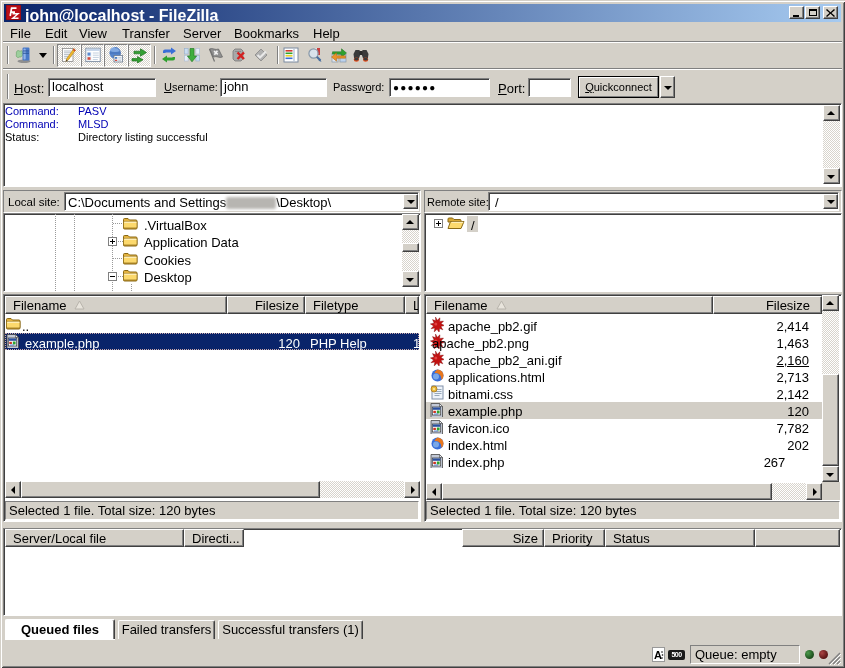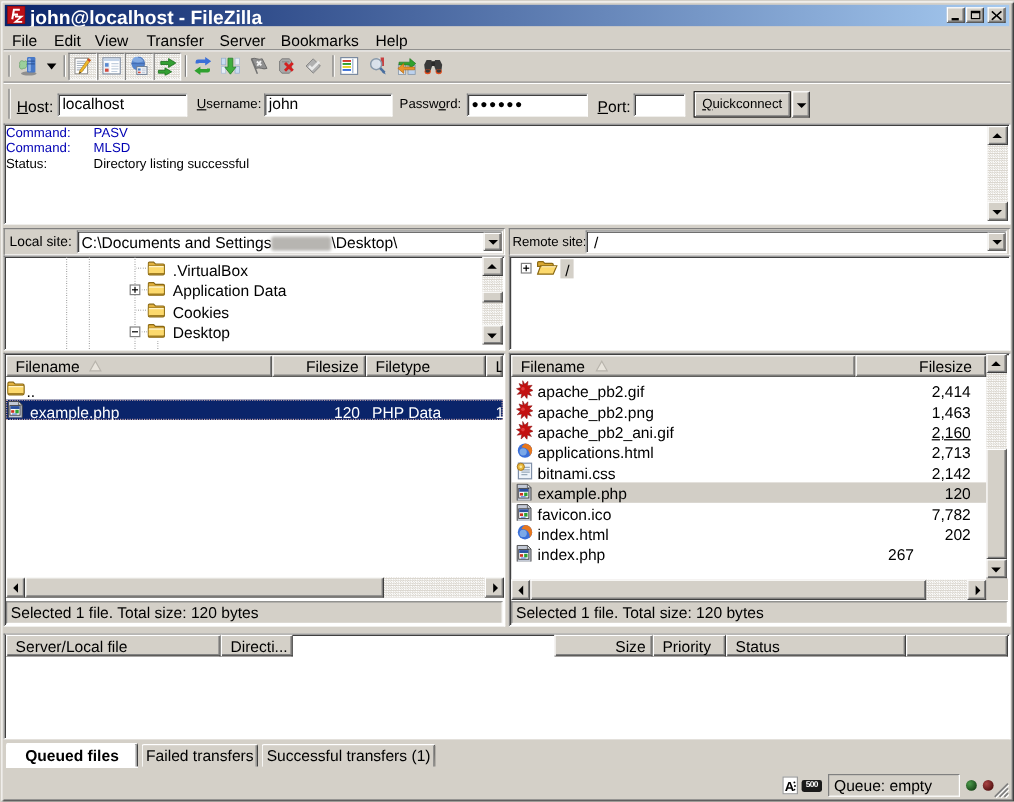--- a/index.html
+++ b/index.html
@@ -333,21 +333,21 @@
       <path d="M1 0.5 h8.5 l3 3 v11 h-11.5 Z" fill="#c3c9d6" stroke="#444" stroke-width="0.8"></path>
       <path d="M9.5 0.5 l3 3 h-3 Z" fill="#e8ecf2" stroke="#444" stroke-width="0.6"></path>
       <rect x="2.3" y="4" width="8.4" height="8" fill="#fff" stroke="#333" stroke-width="0.7"></rect>
       <rect x="2.7" y="4.4" width="7.6" height="2.4" fill="#2a50a0"></rect>
       <rect x="3.3" y="7.8" width="2.6" height="2.2" fill="#cc3322"></rect>
       <rect x="6.8" y="7.5" width="2.8" height="3" fill="#2fa12f"></rect>
       <rect x="4" y="10.6" width="4" height="0.8" fill="#3a6fd8"></rect>
     </svg>
 <div class="abs" style="left:25px;top:336px;color:#fff;">example.php</div>
 <div class="abs" style="left:220px;top:336px;width:80px;text-align:right;color:#fff;">120</div>
-<div class="abs" style="left:310px;top:336px;color:#fff;">PHP Data</div>
+<div class="abs" style="left:310px;top:336px;color:#fff;">PHP Help</div>
 <div class="abs" style="left:413px;top:336px;color:#fff;">1</div>
 
 <div class="sbtn" style="left:5px;top:481px;width:16px;height:17px;">
       <div class="arr lt" style="left:5px;top:4px;"></div>
     </div>
 <div class="thumb" style="left:21px;top:481px;width:299px;height:17px;"></div>
 <div class="abs dither" style="left:320px;top:481px;width:84px;height:17px;"></div>
 <div class="sbtn" style="left:404px;top:481px;width:16px;height:17px;">
       <div class="arr rt" style="left:6px;top:4px;"></div>
     </div>
@@ -371,21 +371,21 @@
 <svg class="abs" style="left:429px;top:317px" width="15" height="15" viewBox="0 0 15 15">
         <path d="M6.5 0 l1.8 3.2 l2.7-2.4 l-0.4 3.6 l3.9-0.3 l-2.4 2.7 l3.4 1.6 l-3.6 1.2 l2 3.2 l-3.4-1.3 l-0.3 3.9 l-2.2-3.1 l-2.8 2.6 l0.6-3.8 l-3.8 0.6 l2.6-2.8 l-3.2-2 l3.7-0.9 l-1.6-3.4 l3.2 1.2 Z" fill="#c41111" stroke="#7a0808" stroke-width="0.4"></path>
         <circle cx="6.8" cy="7" r="1.5" fill="#e04040"></circle>
       </svg>
 <div class="abs" style="left:448px;top:319px;">apache_pb2.gif</div>
 <div class="abs" style="left:740px;top:319px;width:69px;text-align:right;">2,414</div>
 <svg class="abs" style="left:429px;top:334px" width="15" height="15" viewBox="0 0 15 15">
         <path d="M6.5 0 l1.8 3.2 l2.7-2.4 l-0.4 3.6 l3.9-0.3 l-2.4 2.7 l3.4 1.6 l-3.6 1.2 l2 3.2 l-3.4-1.3 l-0.3 3.9 l-2.2-3.1 l-2.8 2.6 l0.6-3.8 l-3.8 0.6 l2.6-2.8 l-3.2-2 l3.7-0.9 l-1.6-3.4 l3.2 1.2 Z" fill="#c41111" stroke="#7a0808" stroke-width="0.4"></path>
         <circle cx="6.8" cy="7" r="1.5" fill="#e04040"></circle>
       </svg>
-<div class="abs" style="left:448px;top:336px;">apache_pb2.png</div>
+<div class="abs" style="left:432px;top:336px;">apache_pb2.png</div>
 <div class="abs" style="left:740px;top:336px;width:69px;text-align:right;">1,463</div>
 <svg class="abs" style="left:429px;top:351px" width="15" height="15" viewBox="0 0 15 15">
         <path d="M6.5 0 l1.8 3.2 l2.7-2.4 l-0.4 3.6 l3.9-0.3 l-2.4 2.7 l3.4 1.6 l-3.6 1.2 l2 3.2 l-3.4-1.3 l-0.3 3.9 l-2.2-3.1 l-2.8 2.6 l0.6-3.8 l-3.8 0.6 l2.6-2.8 l-3.2-2 l3.7-0.9 l-1.6-3.4 l3.2 1.2 Z" fill="#c41111" stroke="#7a0808" stroke-width="0.4"></path>
         <circle cx="6.8" cy="7" r="1.5" fill="#e04040"></circle>
       </svg>
 <div class="abs" style="left:448px;top:353px;">apache_pb2_ani.gif</div>
 <div class="abs" style="left:740px;top:353px;width:69px;text-align:right;text-decoration:underline;">2,160</div>
 <svg class="abs" style="left:431px;top:369px" width="13" height="13" viewBox="0 0 13 13">
         <circle cx="6.5" cy="6.5" r="6" fill="#3a6fd8"></circle>
         <path d="M6.5 0.5 a6 6 0 0 1 6 6 a6 6 0 0 1 -2 4.5 a7 7 0 0 0 -1.5 -5 a6 6 0 0 0 -5.5 -2 a6 6 0 0 1 3 -3.5 Z" fill="#e8771d"></path>
@@ -436,21 +436,21 @@
 <svg class="abs" style="left:430px;top:454px" width="14" height="14" viewBox="0 0 14 14">
         <path d="M1 0.5 h8.5 l3 3 v11 h-11.5 Z" fill="#c3c9d6" stroke="#444" stroke-width="0.8"></path>
         <path d="M9.5 0.5 l3 3 h-3 Z" fill="#e8ecf2" stroke="#444" stroke-width="0.6"></path>
         <rect x="2.3" y="4" width="8.4" height="8" fill="#fff" stroke="#333" stroke-width="0.7"></rect>
         <rect x="2.7" y="4.4" width="7.6" height="2.4" fill="#2a50a0"></rect>
         <rect x="3.3" y="7.8" width="2.6" height="2.2" fill="#cc3322"></rect>
         <rect x="6.8" y="7.5" width="2.8" height="3" fill="#2fa12f"></rect>
         <rect x="4" y="10.6" width="4" height="0.8" fill="#3a6fd8"></rect>
       </svg>
 <div class="abs" style="left:448px;top:455px;">index.php</div>
-<div class="abs" style="left:740px;top:455px;width:69px;text-align:left;">267</div>
+<div class="abs" style="left:740px;top:455px;width:69px;text-align:center;">267</div>
 </div>
 
 <div class="sbtn" style="left:822px;top:295px;width:17px;height:16px;">
       <div class="arr up" style="left:3px;top:5px;"></div>
     </div>
 <div class="abs dither" style="left:822px;top:311px;width:17px;height:63px;"></div>
 <div class="thumb" style="left:822px;top:374px;width:17px;height:92px;"></div>
 <div class="sbtn" style="left:822px;top:466px;width:17px;height:16px;">
       <div class="arr dn" style="left:3px;top:6px;"></div>
     </div>

